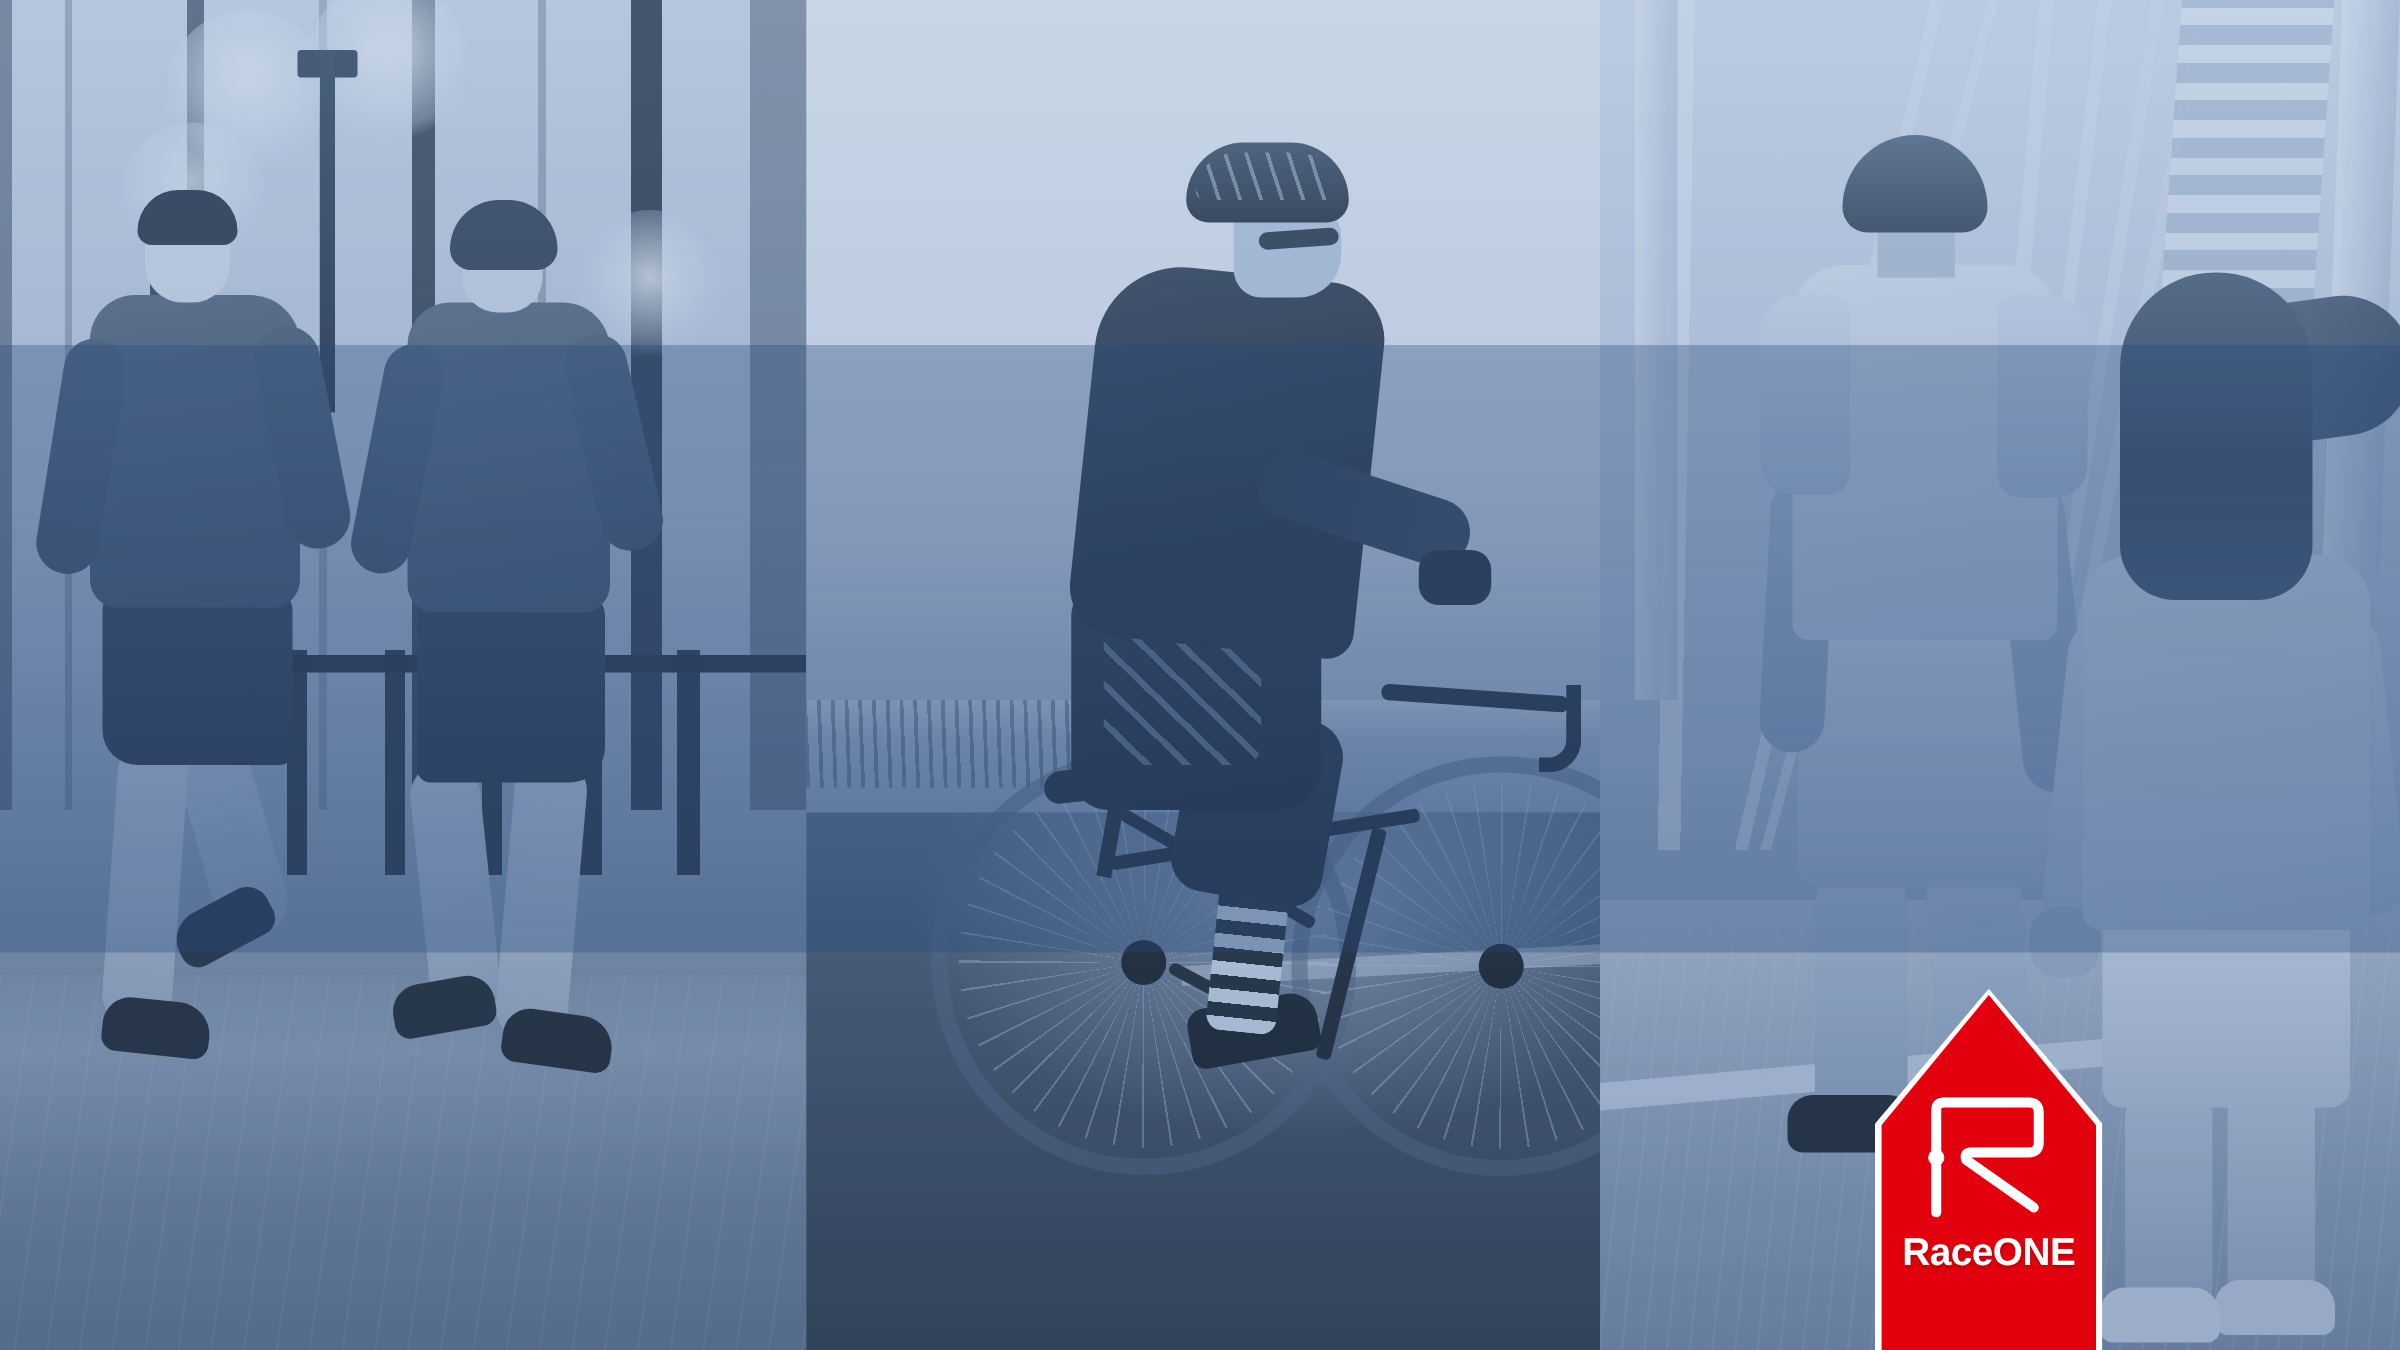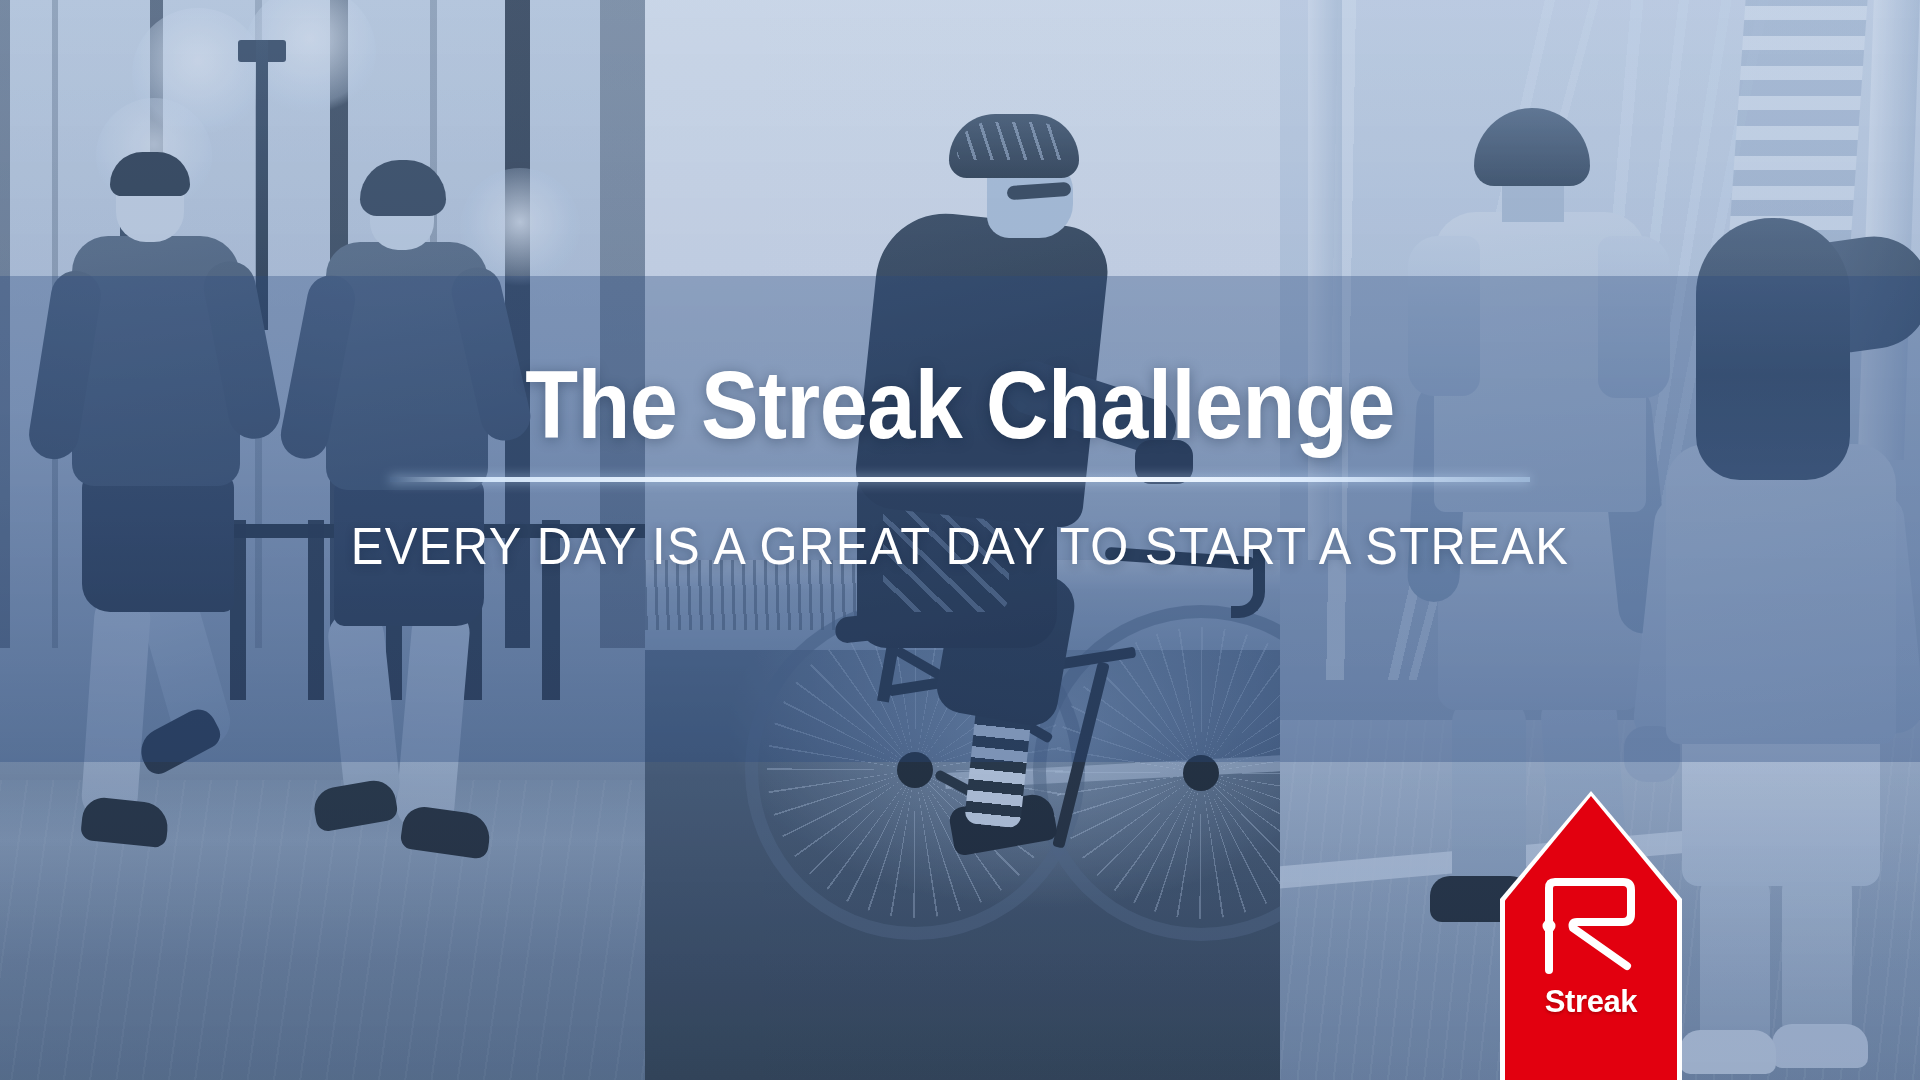--- a/index.html
+++ b/index.html
@@ -588,37 +588,28 @@
           <div class="hair"></div>
         </div>
       </div>
       <div class="duotone"></div>
       <div class="duotone2"></div>
     </div>
   </div>
 
   <div class="band"></div>
 
-  <div class="textblock">
-    <h1 class="headline">The Streak Challenge</h1>
-
-    <div class="rule-wrap">
-      <div class="rule"></div>
-    </div>
-
-    <p class="subline">EVERY DAY IS A GREAT DAY TO START A STREAK</p>
-  </div>
 
   <div class="logo">
     <div class="badge-outline"></div>
     <div class="badge" style="--brand: #E2000F; background: rgb(226, 0, 15);"></div>
 
     <svg class="mark" viewBox="0 0 108 100" aria-hidden="true">
       <g fill="none" stroke="#ffffff" stroke-width="8" stroke-linecap="round" stroke-linejoin="round">
         <path d="M12 96 L12 14 Q12 8 18 8 L86 8 Q94 8 94 16 L94 40 Q94 48 86 48 L40 48 Q34 48 36 54 L90 92"></path>
       </g>
       <circle cx="12" cy="52" r="6.5" fill="#ffffff"></circle>
     </svg>
 
-    <div class="wordmark">Streak</div>
+    <div class="wordmark">RaceONE</div>
   </div>
 
 </div>
 
 </body></html>

